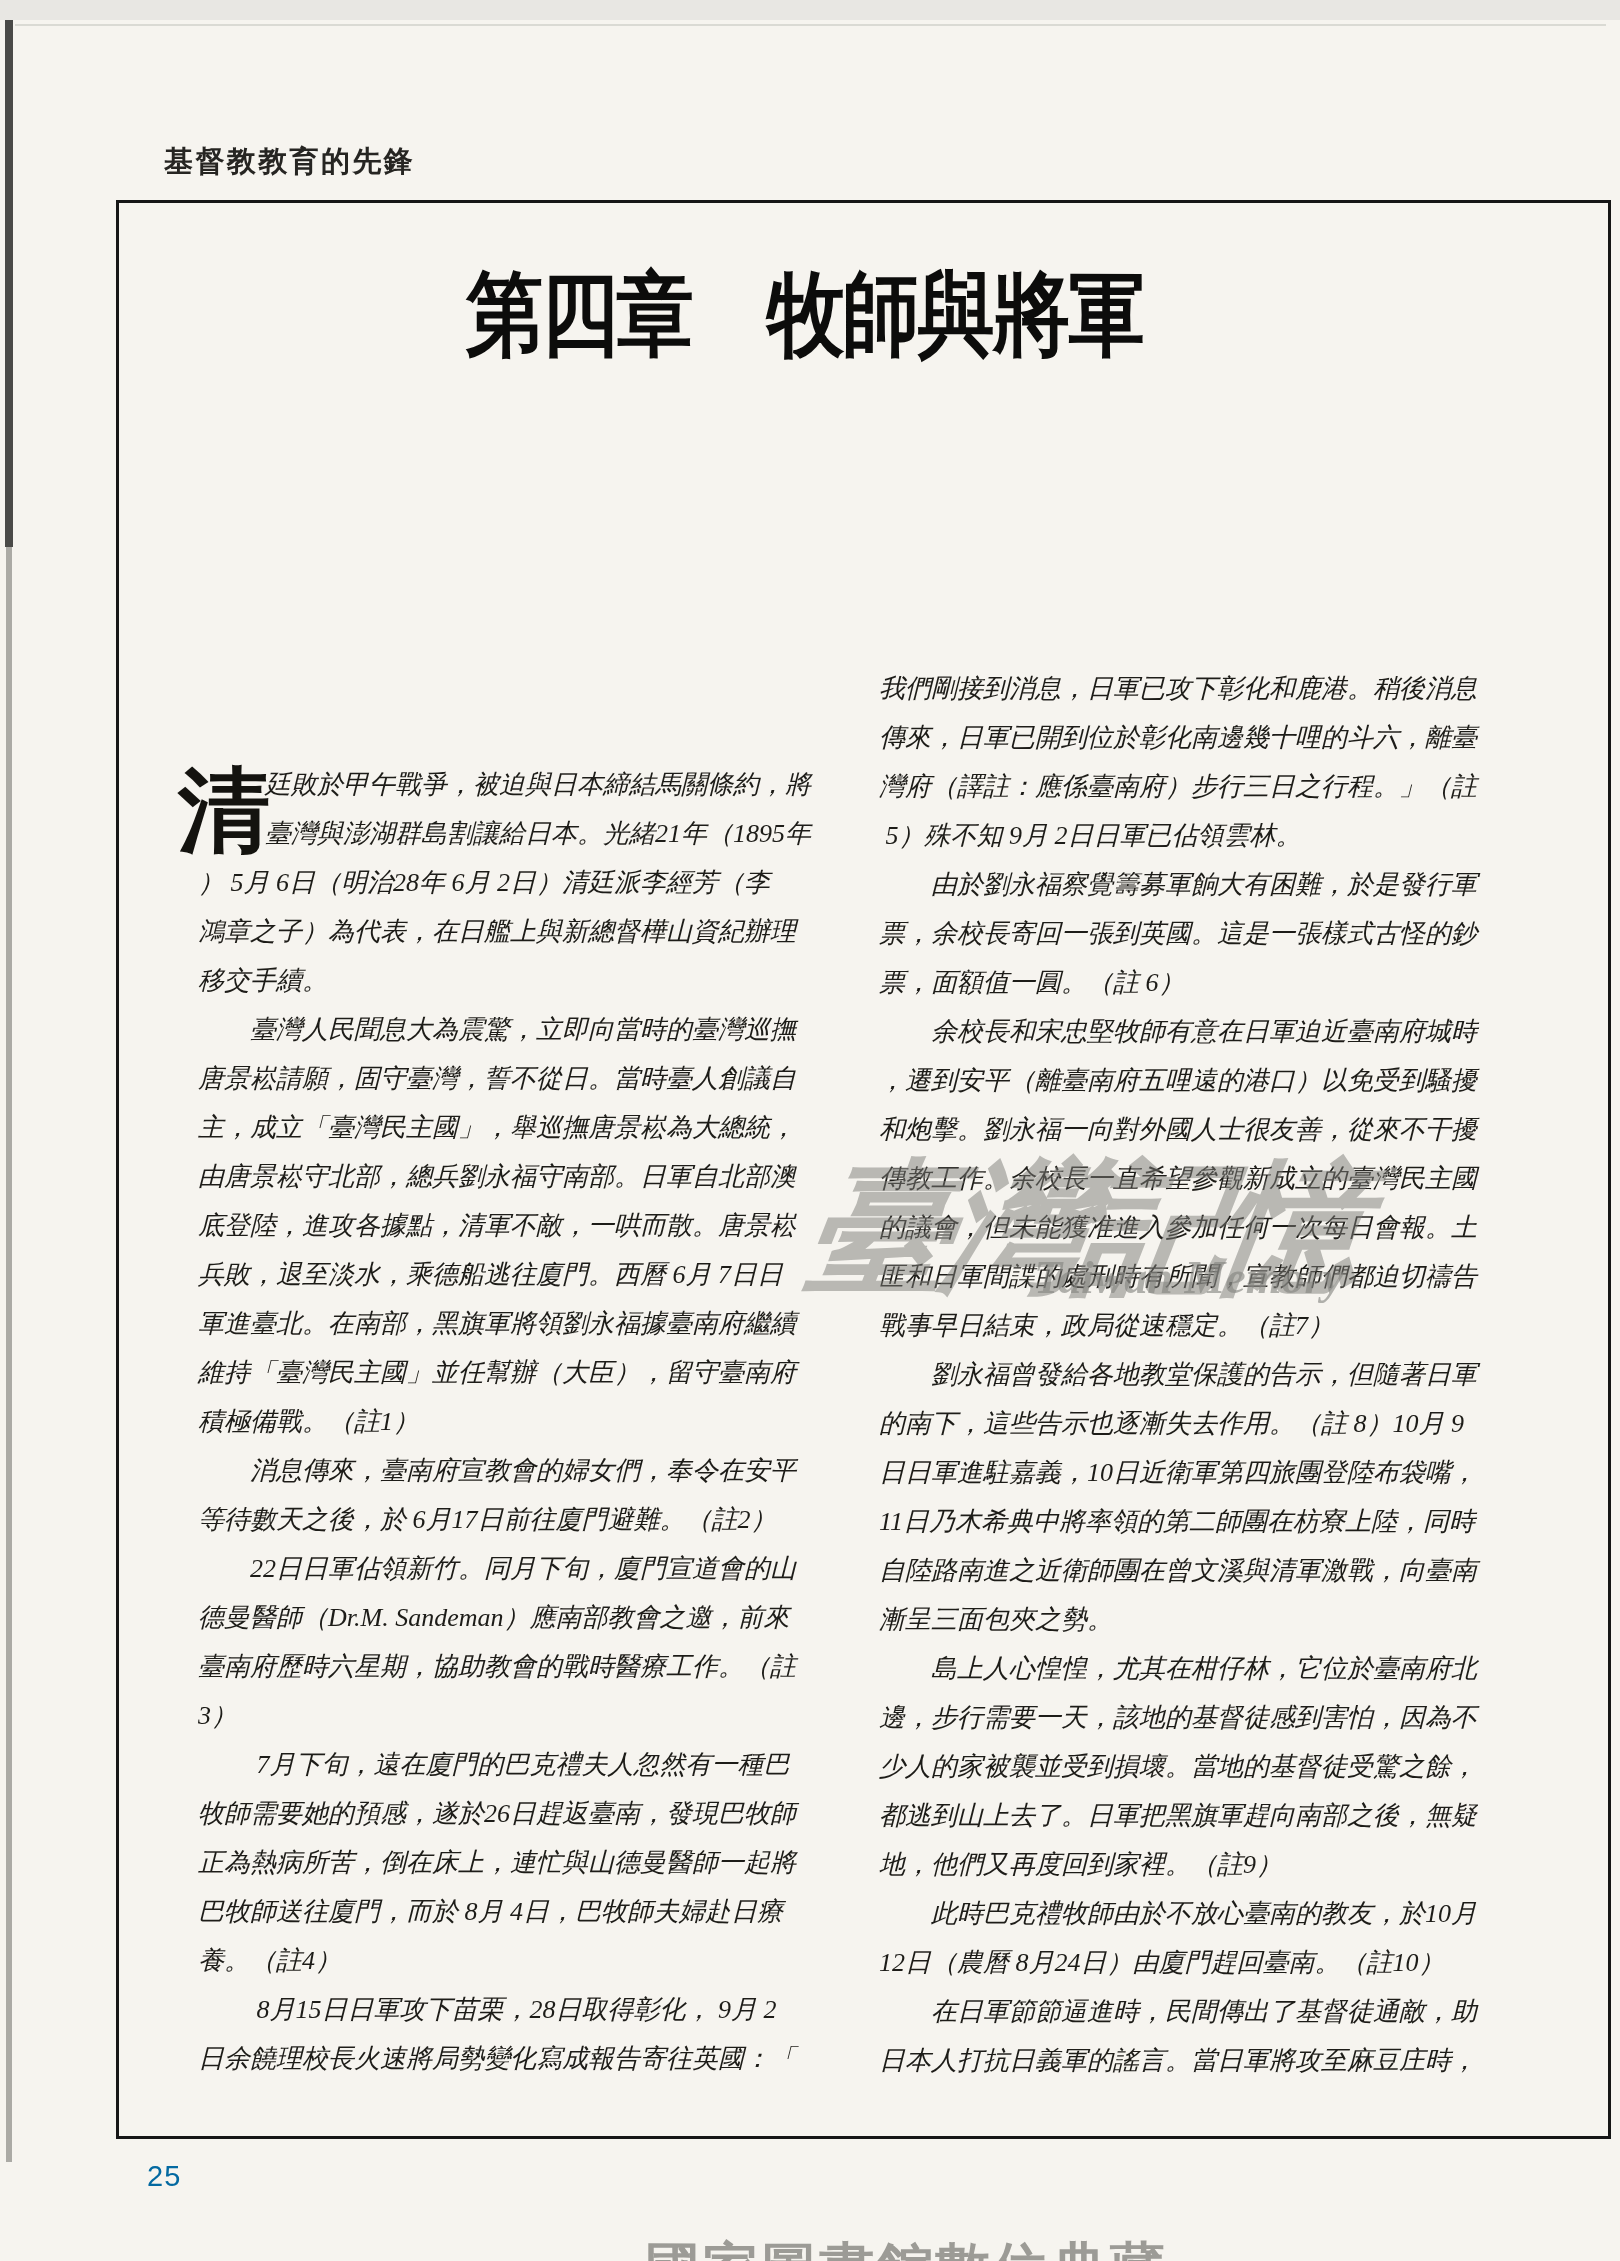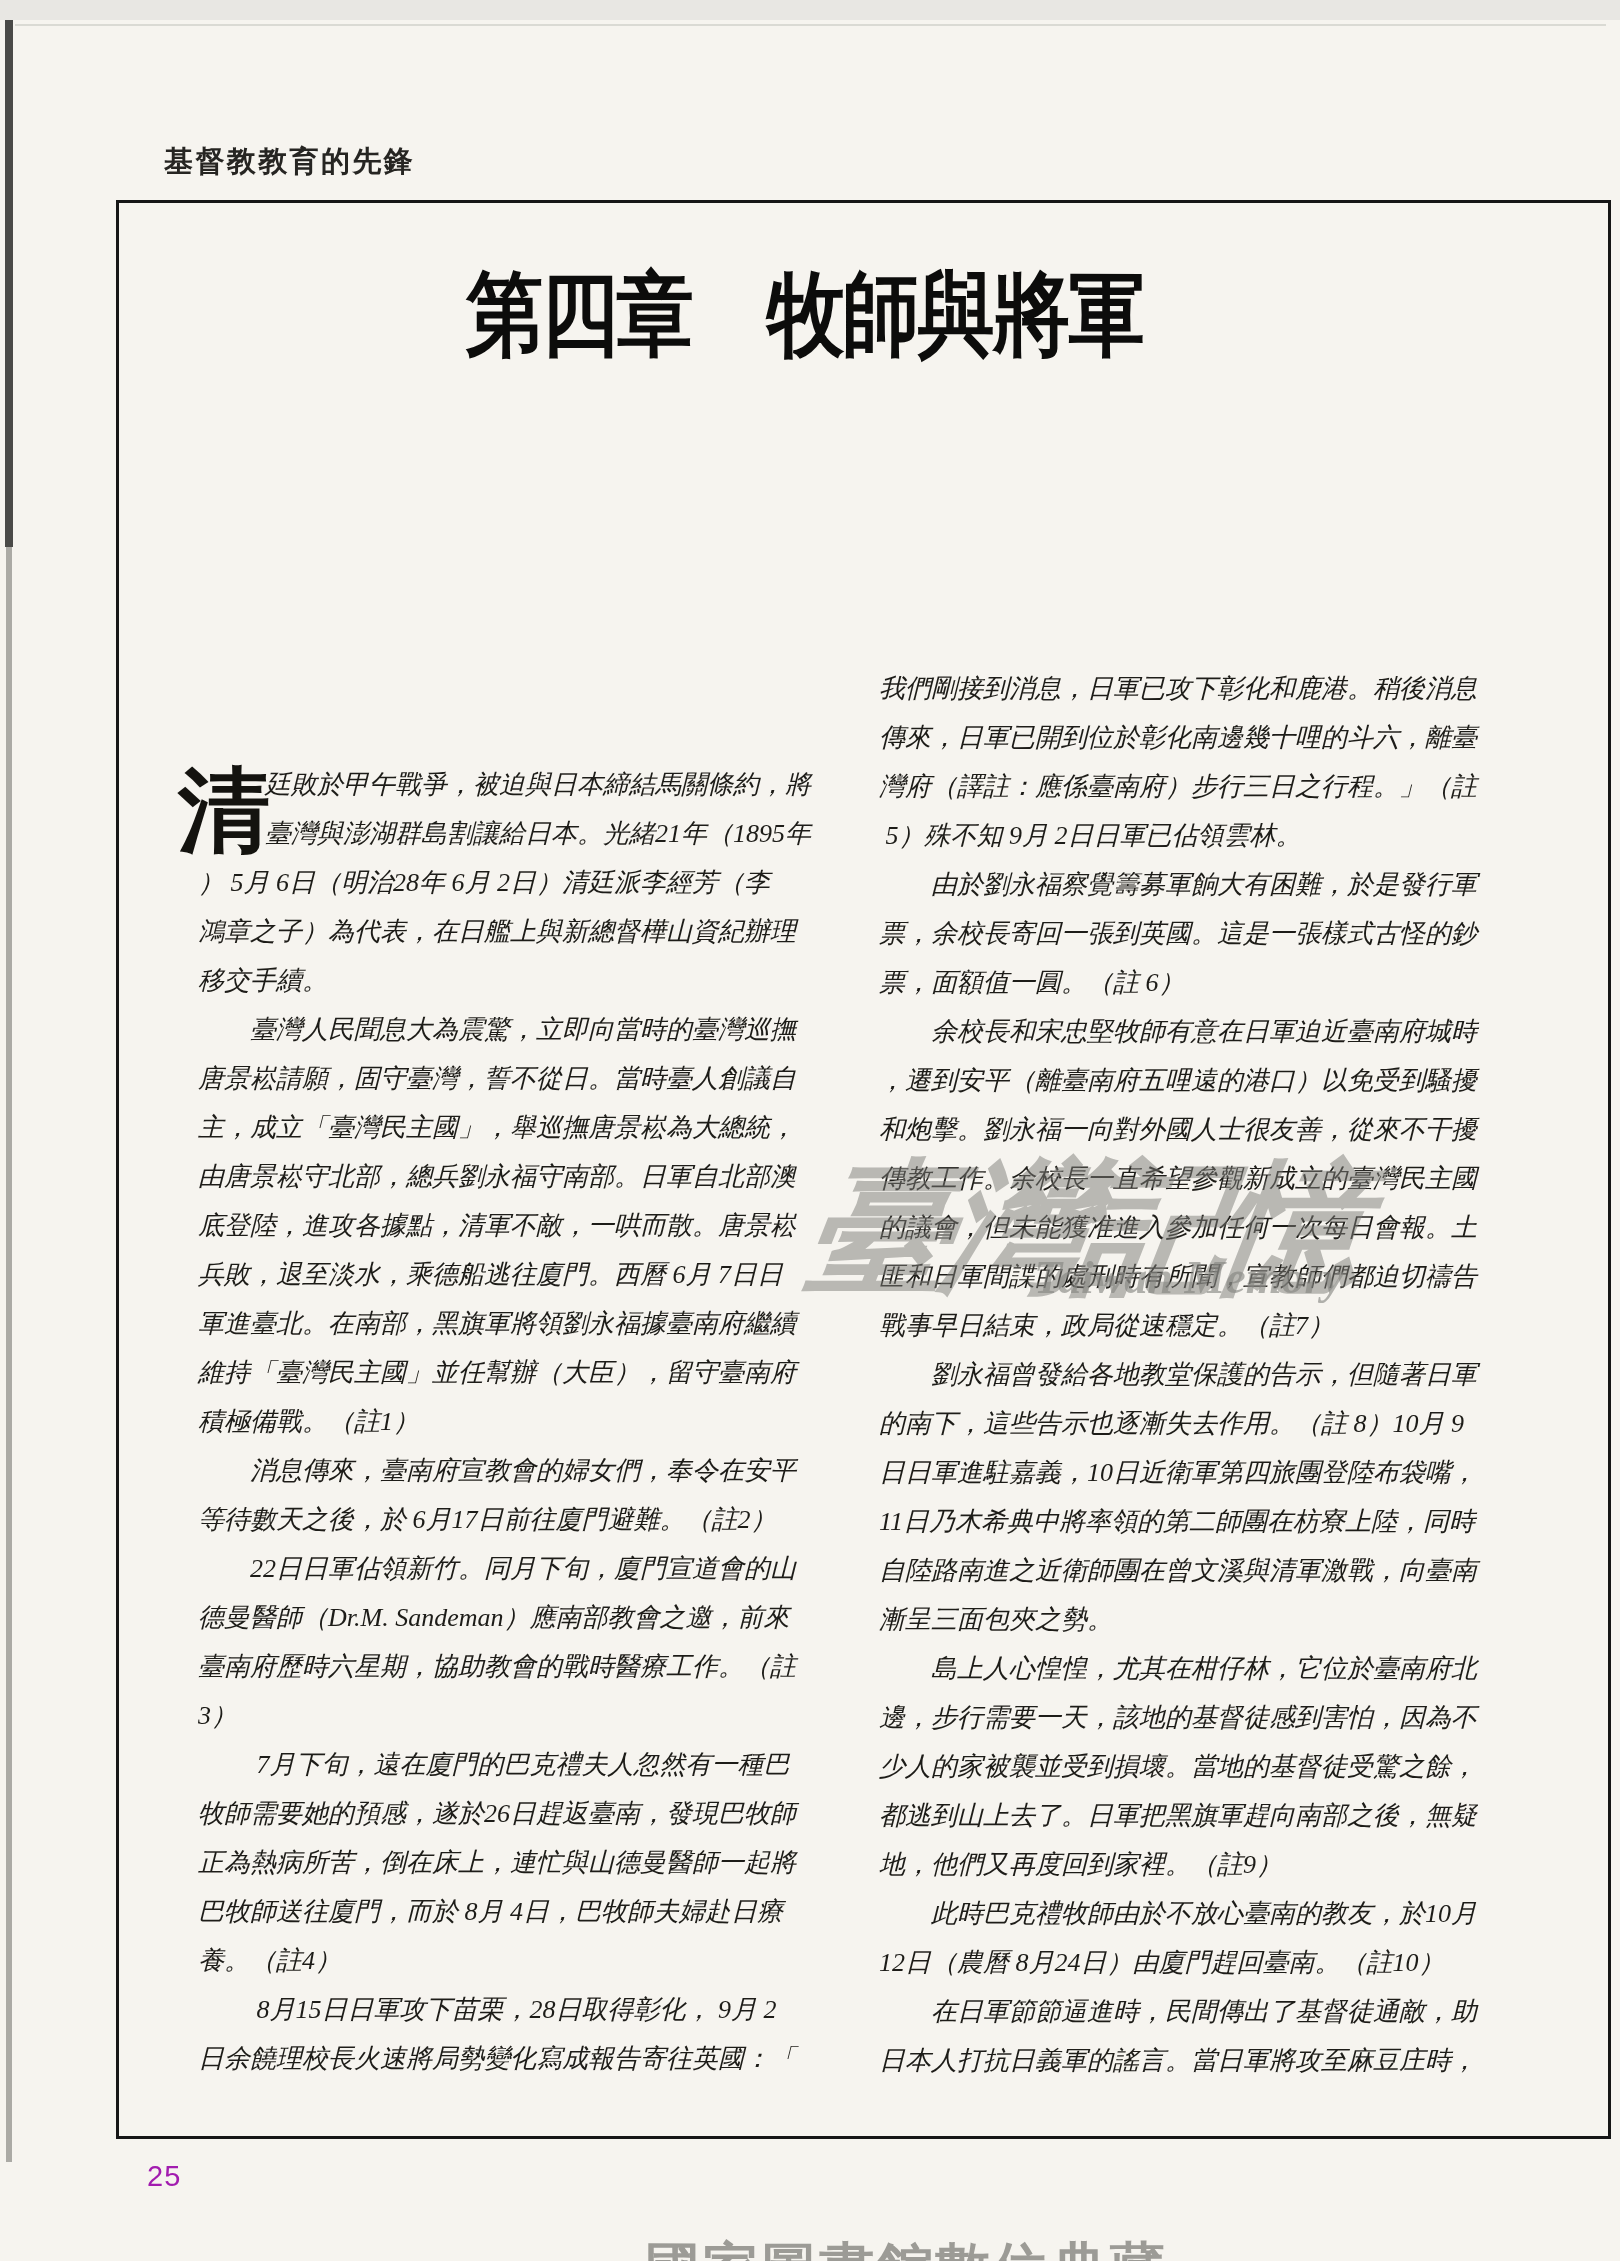--- a/index.html
+++ b/index.html
@@ -72,21 +72,21 @@
   }
   .watermark-latin{
     position:absolute;left:1034px;top:1231px;
     font-size:46px;font-style:italic;font-weight:600;
     color:#858581;opacity:.62;white-space:pre;
     pointer-events:none;
   }
   .page-number{
     position:absolute;left:147px;top:2140px;
     font-family:"Liberation Sans","DejaVu Sans",sans-serif;
-    font-size:29px;color:#a21caf;letter-spacing:1.2px;
+    font-size:29px;color:#0369a1;letter-spacing:1.2px;
   }
   .footer-mark{
     position:absolute;left:645px;top:2212px;
     font-size:55px;font-weight:600;letter-spacing:3.1px;
     color:#9c9b96;white-space:pre;
   }
 </style>
 </head>
 <body>
 

